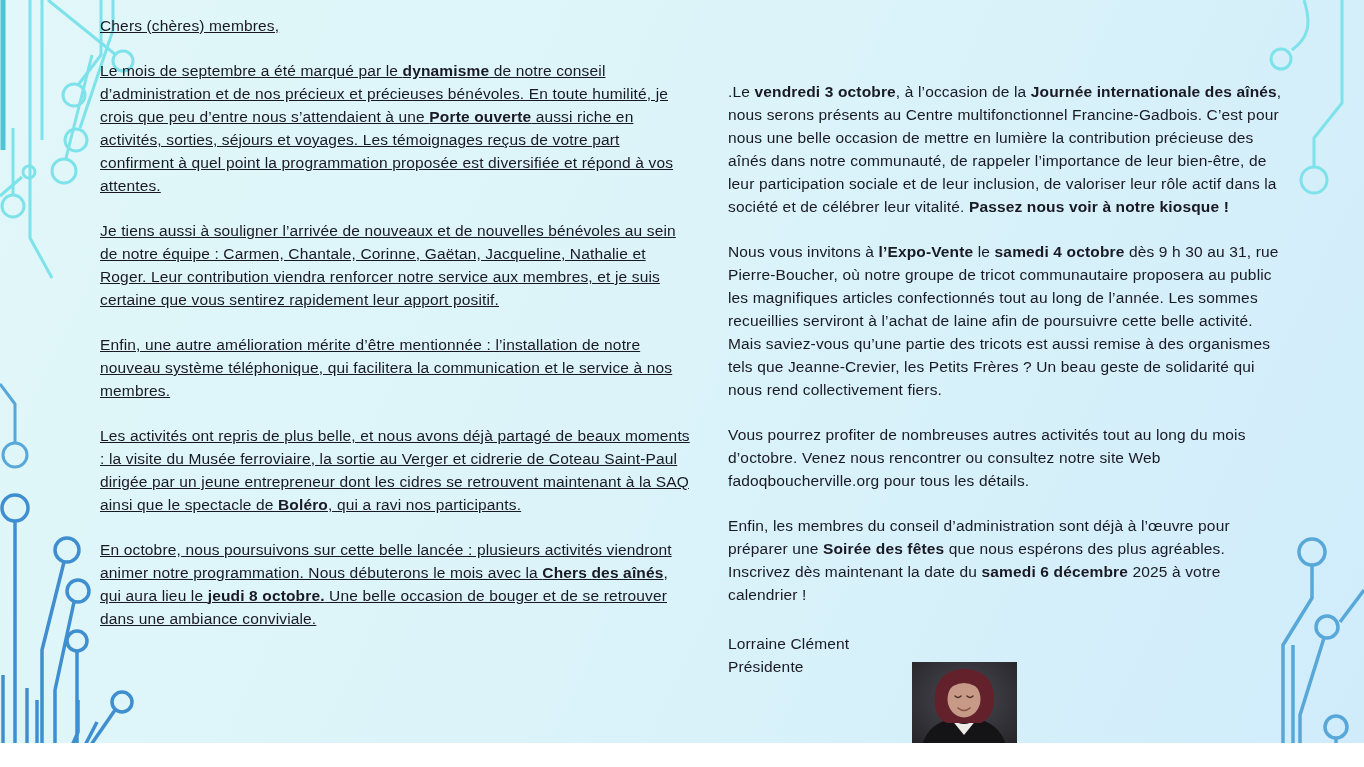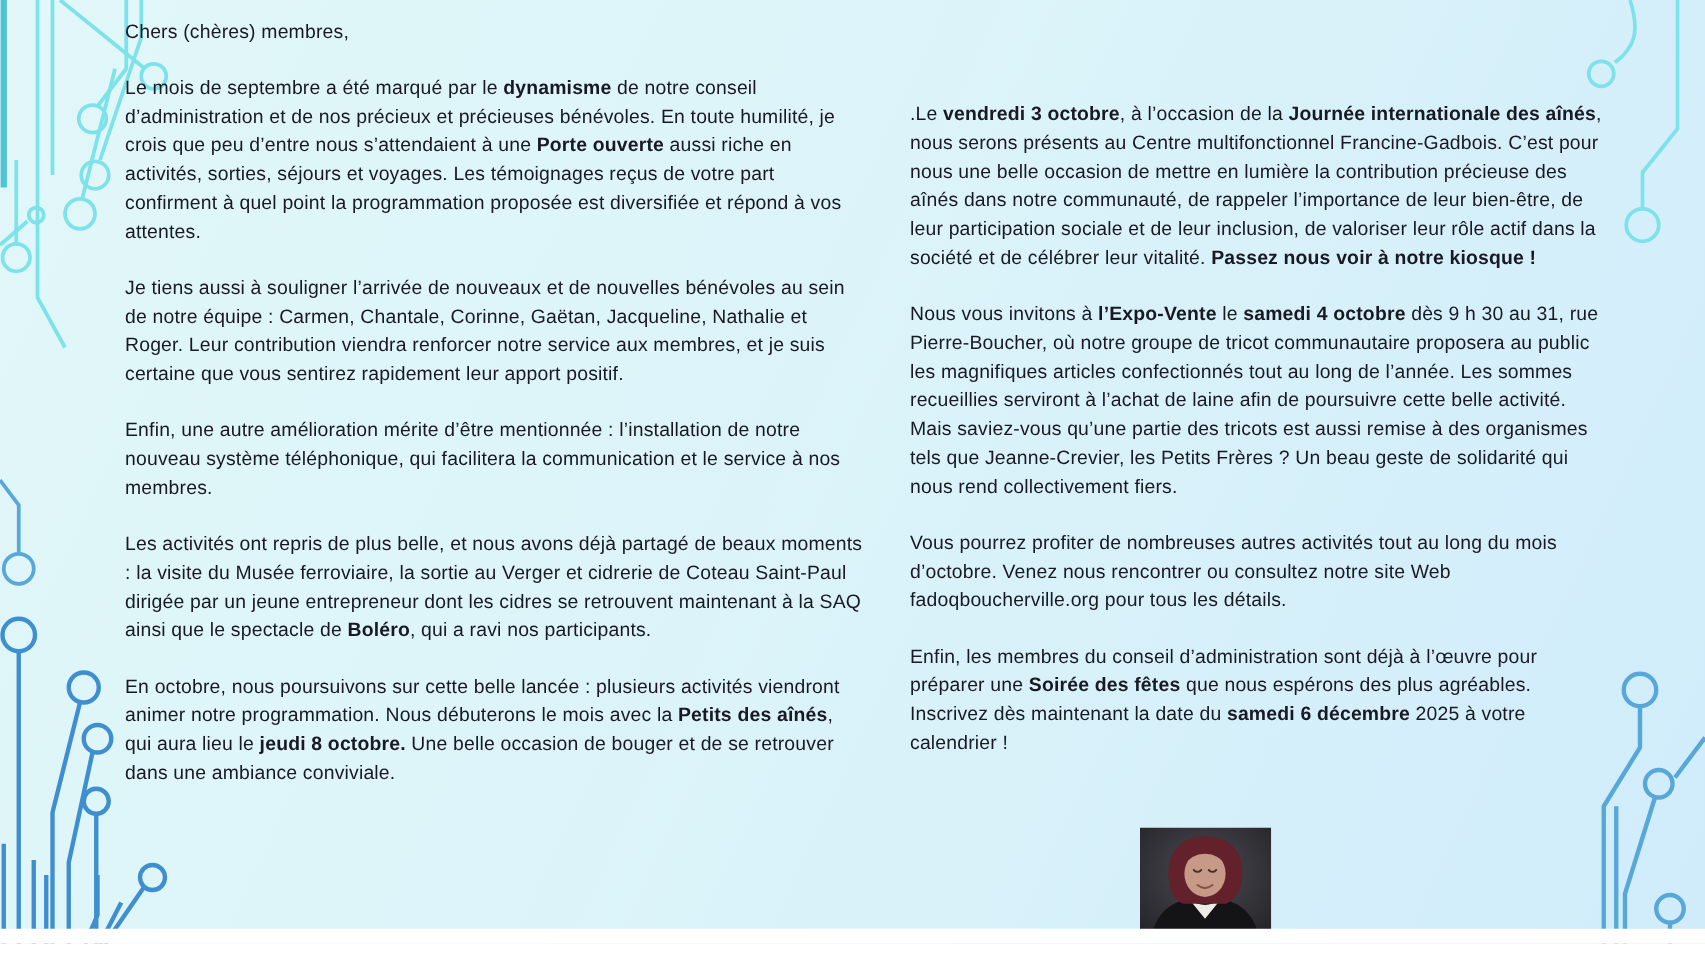--- a/index.html
+++ b/index.html
@@ -30,20 +30,21 @@
     position: absolute;
     color: #191923;
     font-size: 15.5px;
     line-height: 23px;
     letter-spacing: 0.15px;
   }
   .col-left {
     left: 100px;
     top: 14px;
     width: 590px;
+    text-decoration: underline;
   }
   .col-right {
     left: 728px;
     top: 36px;
     width: 562px;
     margin-top: 44px;
   }
   .col p { margin: 0 0 22px 0; }
   .col b { font-weight: 700; }
   .signature {
@@ -132,28 +133,32 @@
       <path d="M1364 590 L1340 622"></path>
     </g>
   </svg>
 
   <div class="col col-left">
     <p>Chers (chères) membres,</p>
     <p><span>Le mois de septembre a été marqué par le </span><b>dynamisme</b><span> de notre conseil d’administration et de nos précieux et précieuses bénévoles. En toute humilité, je crois que peu d’entre nous s’attendaient à une </span><b>Porte ouverte</b><span> aussi riche en activités, sorties, séjours et voyages. Les témoignages reçus de votre part confirment à quel point la programmation proposée est diversifiée et répond à vos attentes.</span></p>
     <p><span>Je tiens aussi à souligner l’arrivée de nouveaux et de nouvelles bénévoles au sein de notre équipe : Carmen, Chantale, Corinne, Gaëtan, Jacqueline, Nathalie et Roger. Leur contribution viendra renforcer notre service aux membres, et je suis certaine que vous sentirez rapidement leur apport positif.</span></p>
     <p><span>Enfin, une autre amélioration mérite d’être mentionnée : l’installation de notre nouveau système téléphonique, qui facilitera la communication et le service à nos membres.</span></p>
     <p><span>Les activités ont repris de plus belle, et nous avons déjà partagé de beaux moments : la visite du Musée ferroviaire, la sortie au Verger et cidrerie de Coteau Saint-Paul dirigée par un jeune entrepreneur dont les cidres se retrouvent maintenant à la SAQ ainsi que le spectacle de </span><b>Boléro</b><span>, qui a ravi nos participants.</span></p>
-    <p><span>En octobre, nous poursuivons sur cette belle lancée : plusieurs activités viendront animer notre programmation. Nous débuterons le mois avec la </span><b>Petits des aînés</b><span>, qui aura lieu le </span><b>jeudi 8 octobre.</b><span> Une belle occasion de bouger et de se retrouver dans une ambiance conviviale.</span></p>
+    <p><span>En octobre, nous poursuivons sur cette belle lancée : plusieurs activités viendront animer notre programmation. Nous débuterons le mois avec la </span><b>Chers des aînés</b><span>, qui aura lieu le </span><b>jeudi 8 octobre.</b><span> Une belle occasion de bouger et de se retrouver dans une ambiance conviviale.</span></p>
   </div>
 
   <div class="col col-right">
     <p><span>.Le </span><b>vendredi 3 octobre</b><span>, à l’occasion de la </span><b>Journée internationale des aînés</b><span>, nous serons présents au Centre multifonctionnel Francine-Gadbois. C’est pour nous une belle occasion de mettre en lumière la contribution précieuse des aînés dans notre communauté, de rappeler l’importance de leur bien-être, de leur participation sociale et de leur inclusion, de valoriser leur rôle actif dans la société et de célébrer leur vitalité. </span><b>Passez nous voir à notre kiosque !</b></p>
     <p><span>Nous vous invitons à </span><b>l’Expo-Vente</b><span> le </span><b>samedi 4 octobre</b><span> dès 9 h 30 au 31, rue Pierre-Boucher, où notre groupe de tricot communautaire proposera au public les magnifiques articles confectionnés tout au long de l’année. Les sommes recueillies serviront à l’achat de laine afin de poursuivre cette belle activité. Mais saviez-vous qu’une partie des tricots est aussi remise à des organismes tels que Jeanne-Crevier, les Petits Frères ? Un beau geste de solidarité qui nous rend collectivement fiers.</span></p>
     <p><span>Vous pourrez profiter de nombreuses autres activités tout au long du mois d’octobre. Venez nous rencontrer ou consultez notre site Web fadoqboucherville.org pour tous les détails.</span></p>
     <p><span>Enfin, les membres du conseil d’administration sont déjà à l’œuvre pour préparer une </span><b>Soirée des fêtes</b><span> que nous espérons des plus agréables. Inscrivez dès maintenant la date du </span><b>samedi 6 décembre</b><span> 2025 à votre calendrier !</span></p>
+    <div class="signature">
+      <div>Lorraine Clément</div>
+      <div>Présidente</div>
+    </div>
   </div>
 
   <div class="photo">
     <svg viewBox="0 0 105 91">
       <defs>
         <radialGradient id="pg" cx="50%" cy="40%" r="75%">
           <stop offset="0%" stop-color="#4a4a52"></stop>
           <stop offset="100%" stop-color="#222226"></stop>
         </radialGradient>
       </defs>

